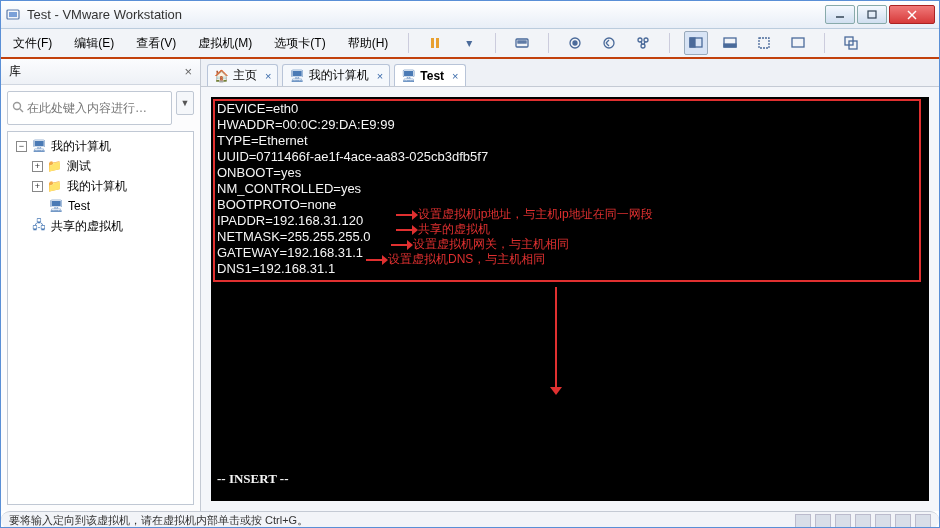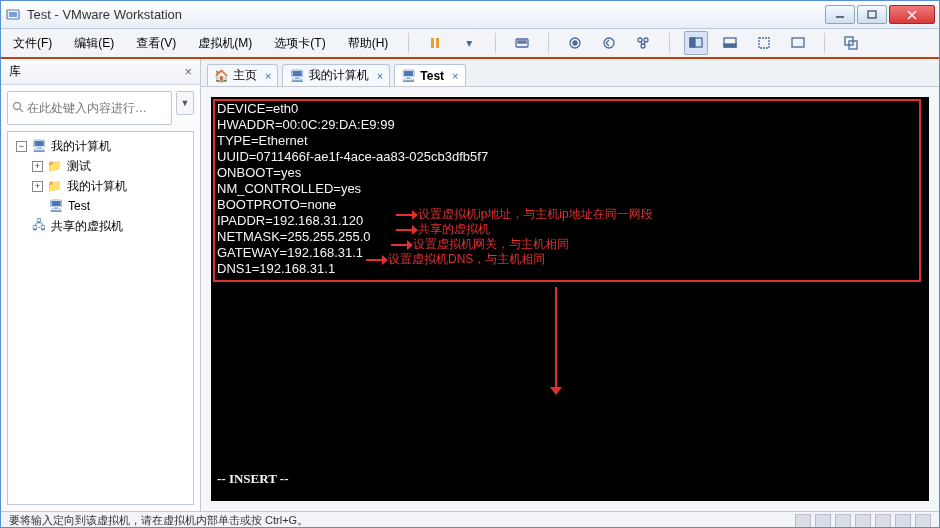--- a/index.html
+++ b/index.html
@@ -52,21 +52,21 @@
 .annot { position: absolute; font-family: "Microsoft YaHei", sans-serif; font-size: 12px; color: #e03030; display: flex; align-items: center; white-space: nowrap; }
 .arrowr { display: inline-block; width: 22px; height: 8px; position: relative; }
 .arrowr::before { content: ""; position: absolute; left: 0; top: 3px; width: 16px; height: 2px; background: #e03030; }
 .arrowr::after { content: ""; position: absolute; right: 0; top: -1px; border-left: 6px solid #e03030; border-top: 5px solid transparent; border-bottom: 5px solid transparent; }
 .arrowd { position: absolute; left: 340px; top: 190px; width: 10px; height: 110px; }
 .arrowd::before { content: ""; position: absolute; left: 4px; top: 0; width: 2px; height: 100px; background: #e03030; }
 .arrowd::after { content: ""; position: absolute; left: -1px; top: 100px; border-top: 8px solid #e03030; border-left: 6px solid transparent; border-right: 6px solid transparent; }
 .bottomannot { position: absolute; left: 270px; top: 305px; color: #e03030; font-size: 14px; }
 .insertline { position: absolute; left: 6px; bottom: 14px; font-family: Liberation Serif, serif; font-size: 13px; color: #f5f5f5; font-weight: bold; }
 
-.statusbar { height: 18px; background: #f2f4f8; border-top: 1px solid #c4cad4; font-size: 11px; padding: 1px 8px; color: #333; display: flex; align-items: center; }
+.statusbar { height: 18px; background: #f2f4f8; border-top: 1px solid #c4cad4; font-size: 11px; padding: 1px 8px; color: #333; display: flex; align-items: center; border-radius: 9px; }
 .statusicons { margin-left: auto; display: flex; gap: 4px; }
 .sicon { width: 16px; height: 14px; background: #d8dee8; border: 1px solid #bbc; }
 </style>
 </head>
 <body>
 
 <div class="titlebar">
   <span class="icon-box">
     <svg width="14" height="14" viewBox="0 0 14 14">
         <rect x="1" y="2" width="12" height="9" rx="1" fill="none" stroke="#5a7aaa" stroke-width="1.2"></rect>

